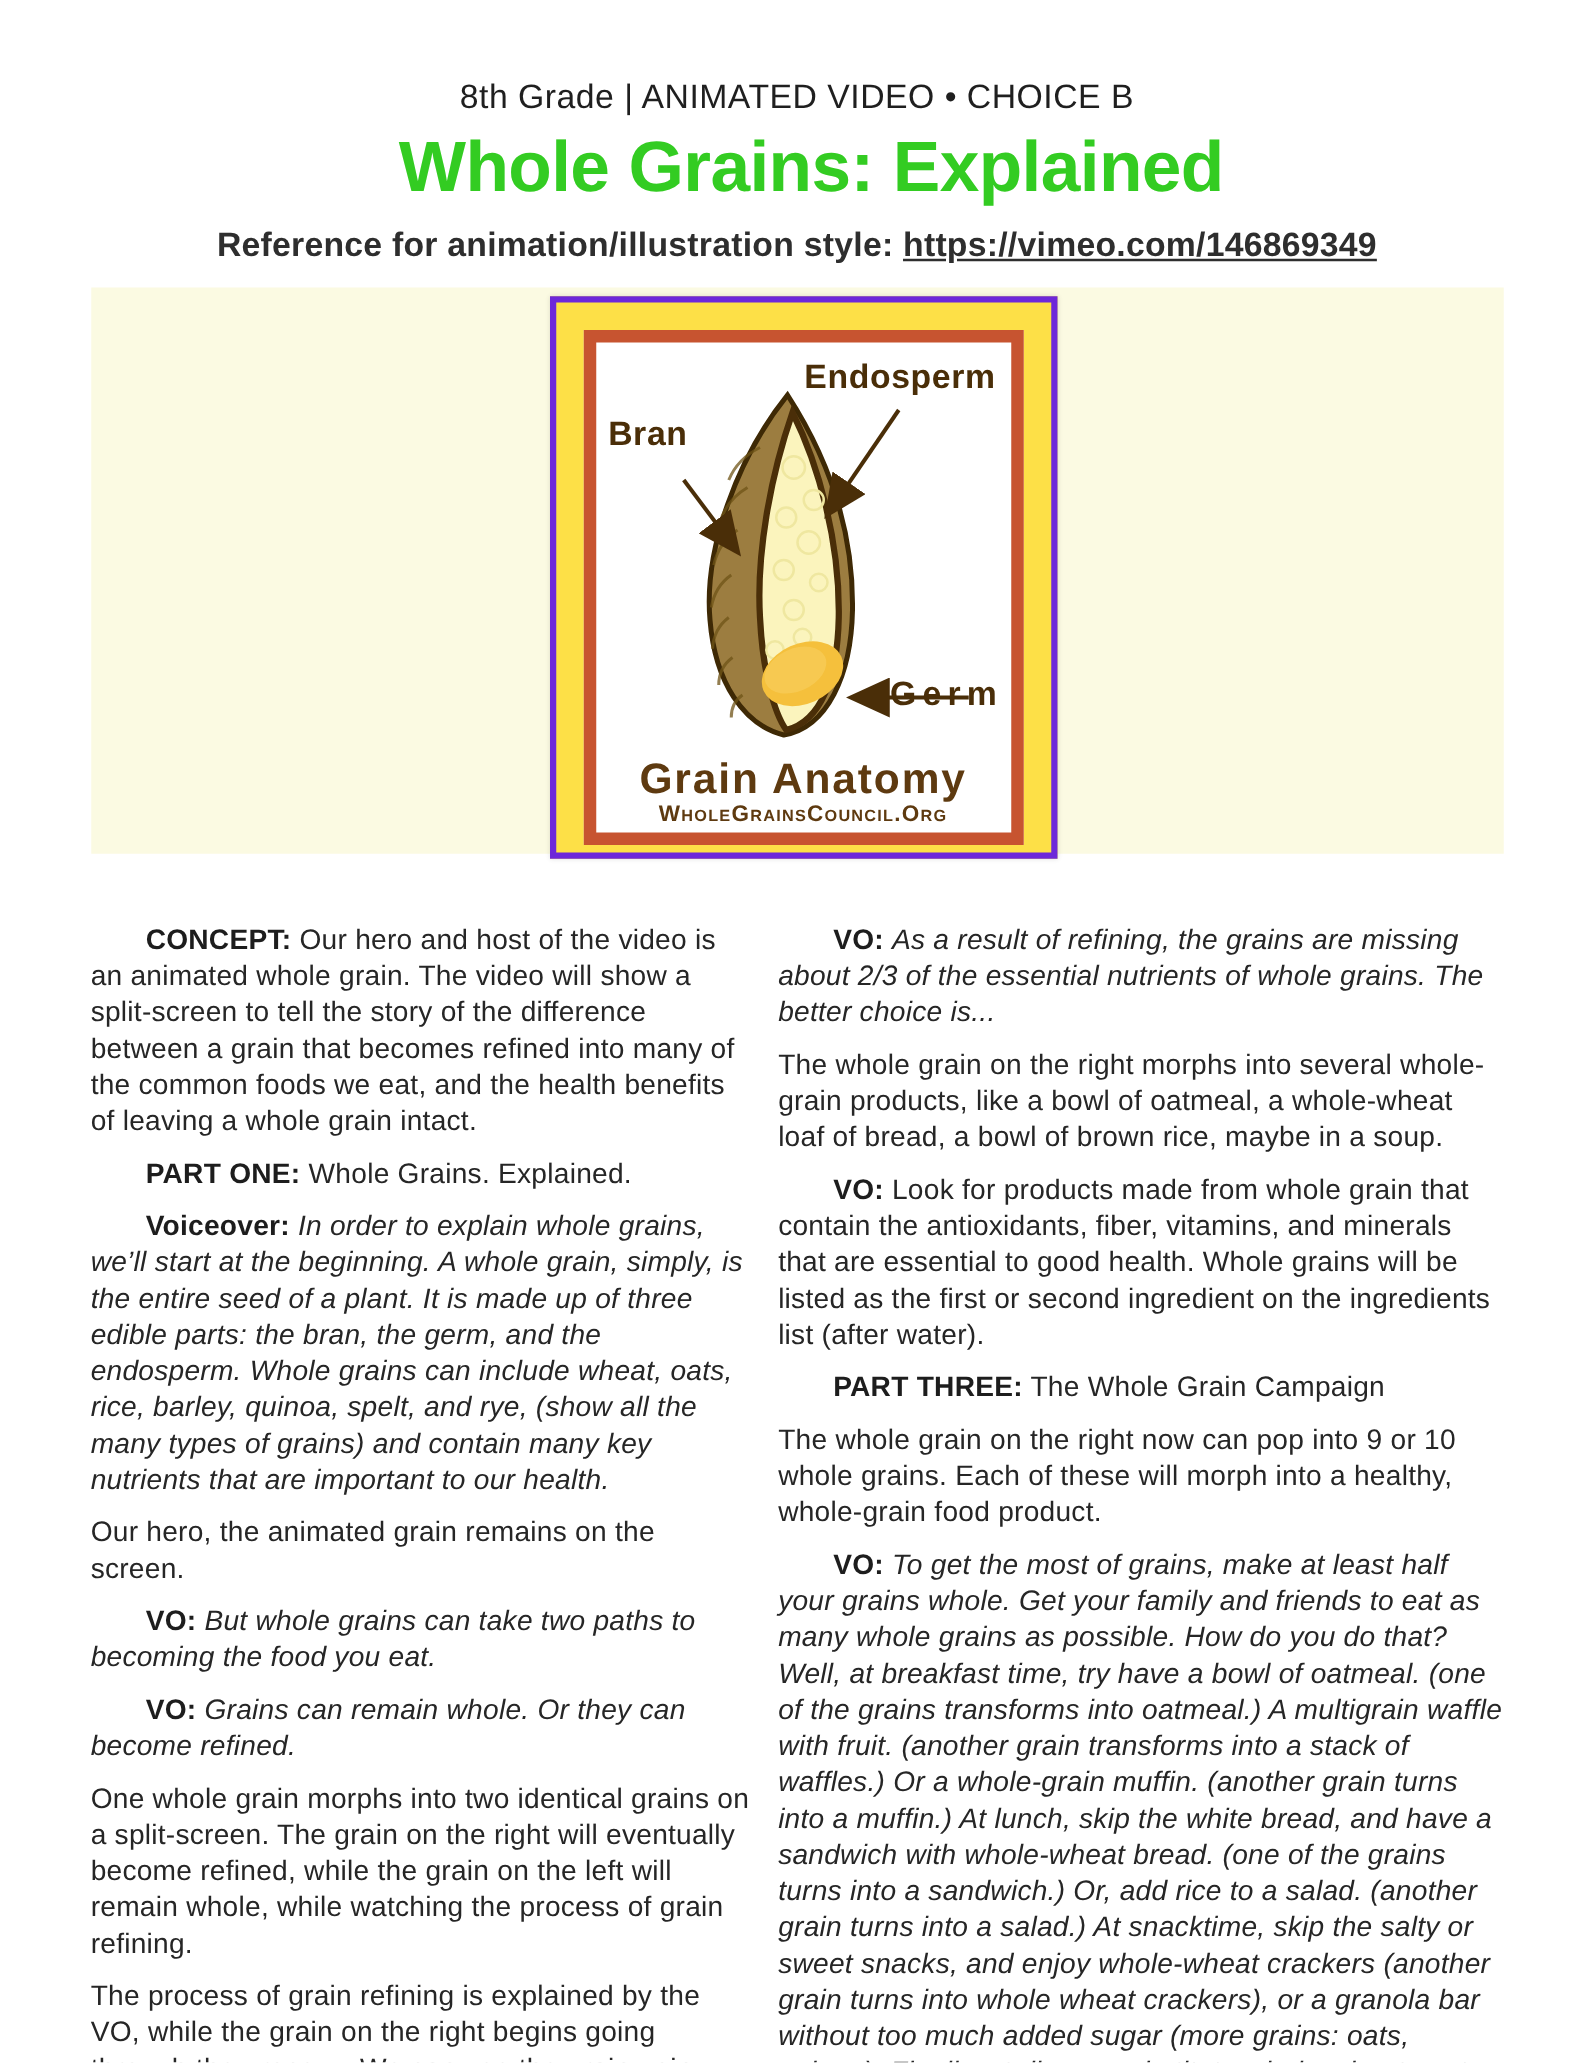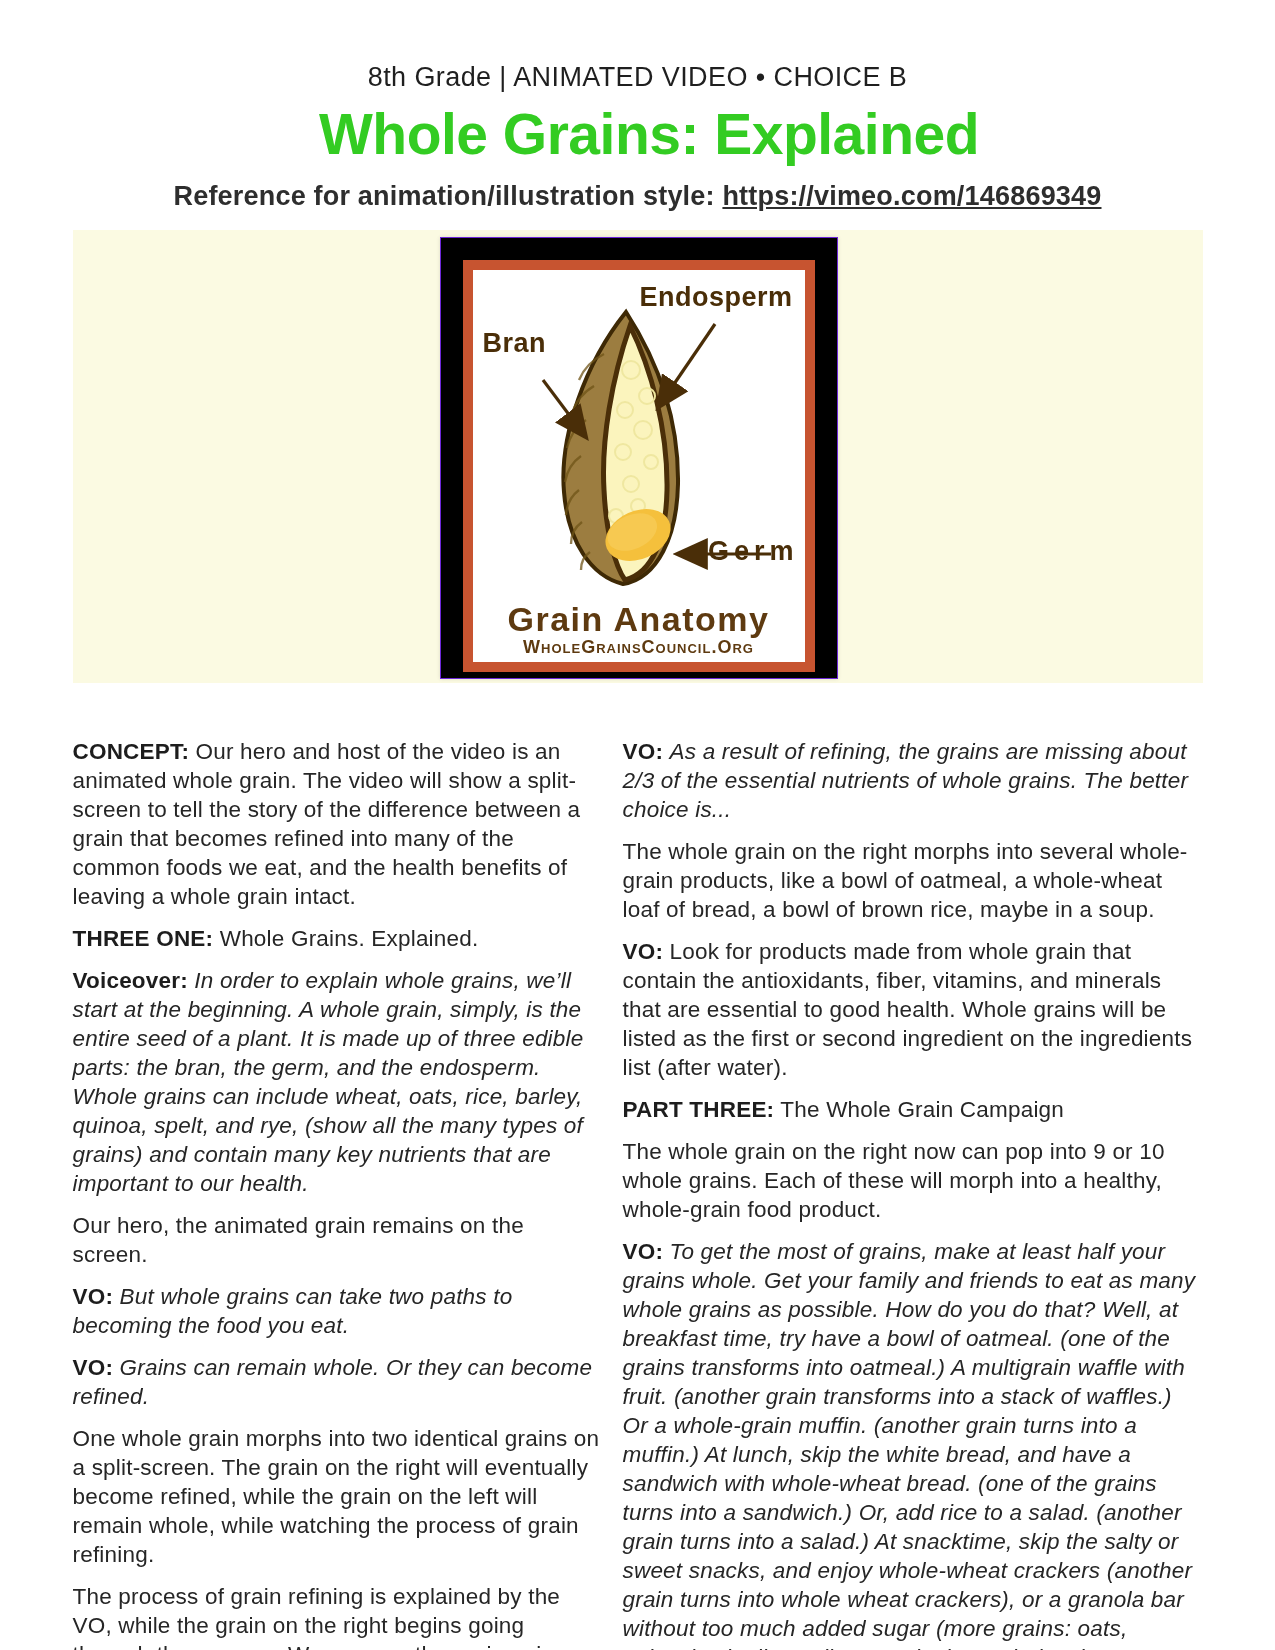--- a/index.html
+++ b/index.html
@@ -32,22 +32,22 @@
   .banner{
     margin:18px 70px 0 70px;
     height:453px;
     background:#fbfae2;
     position:relative;
   }
   .grain-card{
     position:absolute;left:50%;top:7px;
     width:396px;height:440px;
     margin-left:-198px;
-    background:#000000;
-    border:1px solid #6d28d9;
+    background:#fde047;
+    border:5px solid #6d28d9;
     box-shadow:0 0 4px rgba(0,0,0,.12);
   }
   .grain-frame{
     position:absolute;left:22px;right:22px;top:22px;bottom:6px;
     border:10px solid #c75430;
     background:#ffffff;
   }
   .frame-inner{position:absolute;inset:0;}
   .grain-svg{position:absolute;left:0;top:0;width:332px;height:392px;}
   .fig-label{
@@ -74,21 +74,21 @@
   
   .columns{
     display:flex;
     padding:0 70px;
     margin-top:54px;
   }
   .col{font-size:22.5px;line-height:29px;letter-spacing:.2px;color:#262626;}
   .col-left{width:530px;margin-right:20px;flex:none;}
   .col-right{flex:1;}
   .para{margin:0 0 13px 0;}
-  .para .lead{font-weight:700;font-style:normal;color:#1d1d1d;}
+  .para .lead{font-weight:700;font-style:normal;color:#1d1d1d;margin-left:44px;}
   .para.it > span{font-style:italic;}
 </style>
 </head>
 <body>
 
 <div class="page">
 
   <div class="header">
     <div class="kicker">8th Grade | ANIMATED VIDEO • CHOICE B</div>
     <div class="title">Whole Grains: Explained</div>
@@ -154,21 +154,21 @@
           <div class="cap-src">WholeGrainsCouncil.Org</div>
 
         </div>
       </div>
     </div>
   </div>
 
   <div class="columns">
     <div class="col col-left" id="col-left">
         <p class="para"><strong class="lead">CONCEPT:</strong> <span>Our hero and host of the video is an animated whole grain. The video will show a split-screen to tell the story of the difference between a grain that becomes refined into many of the common foods we eat, and the health benefits of leaving a whole grain intact.</span></p>
-        <p class="para"><strong class="lead">THREE ONE:</strong> <span>Whole Grains. Explained.</span></p>
+        <p class="para"><strong class="lead">PART ONE:</strong> <span>Whole Grains. Explained.</span></p>
         <p class="para it"><strong class="lead">Voiceover:</strong> <span>In order to explain whole grains, we’ll start at the beginning. A whole grain, simply, is the entire seed of a plant. It is made up of three edible parts: the bran, the germ, and the endosperm. Whole grains can include wheat, oats, rice, barley, quinoa, spelt, and rye, (show all the many types of grains) and contain many key nutrients that are important to our health.</span></p>
         <p class="para"><span>Our hero, the animated grain remains on the screen.</span></p>
         <p class="para it"><strong class="lead">VO:</strong> <span>But whole grains can take two paths to becoming the food you eat.</span></p>
         <p class="para it"><strong class="lead">VO:</strong> <span>Grains can remain whole. Or they can become refined.</span></p>
         <p class="para"><span>One whole grain morphs into two identical grains on a split-screen. The grain on the right will eventually become refined, while the grain on the left will remain whole, while watching the process of grain refining.</span></p>
         <p class="para"><span>The process of grain refining is explained by the VO, while the grain on the right begins going through the process. We can see the grain going down an animated converter belt into a factory: the outer layers are stripped off; it is ground into flour; the flour turns into common white flour products, like a donut, a loaf of white bread, or a slice of pizza.</span></p>
       </div>
     <div class="col col-right" id="col-right">
         <p class="para it"><strong class="lead">VO:</strong> <span>As a result of refining, the grains are missing about 2/3 of the essential nutrients of whole grains. The better choice is...</span></p>
         <p class="para"><span>The whole grain on the right morphs into several whole-grain products, like a bowl of oatmeal, a whole-wheat loaf of bread, a bowl of brown rice, maybe in a soup.</span></p>

